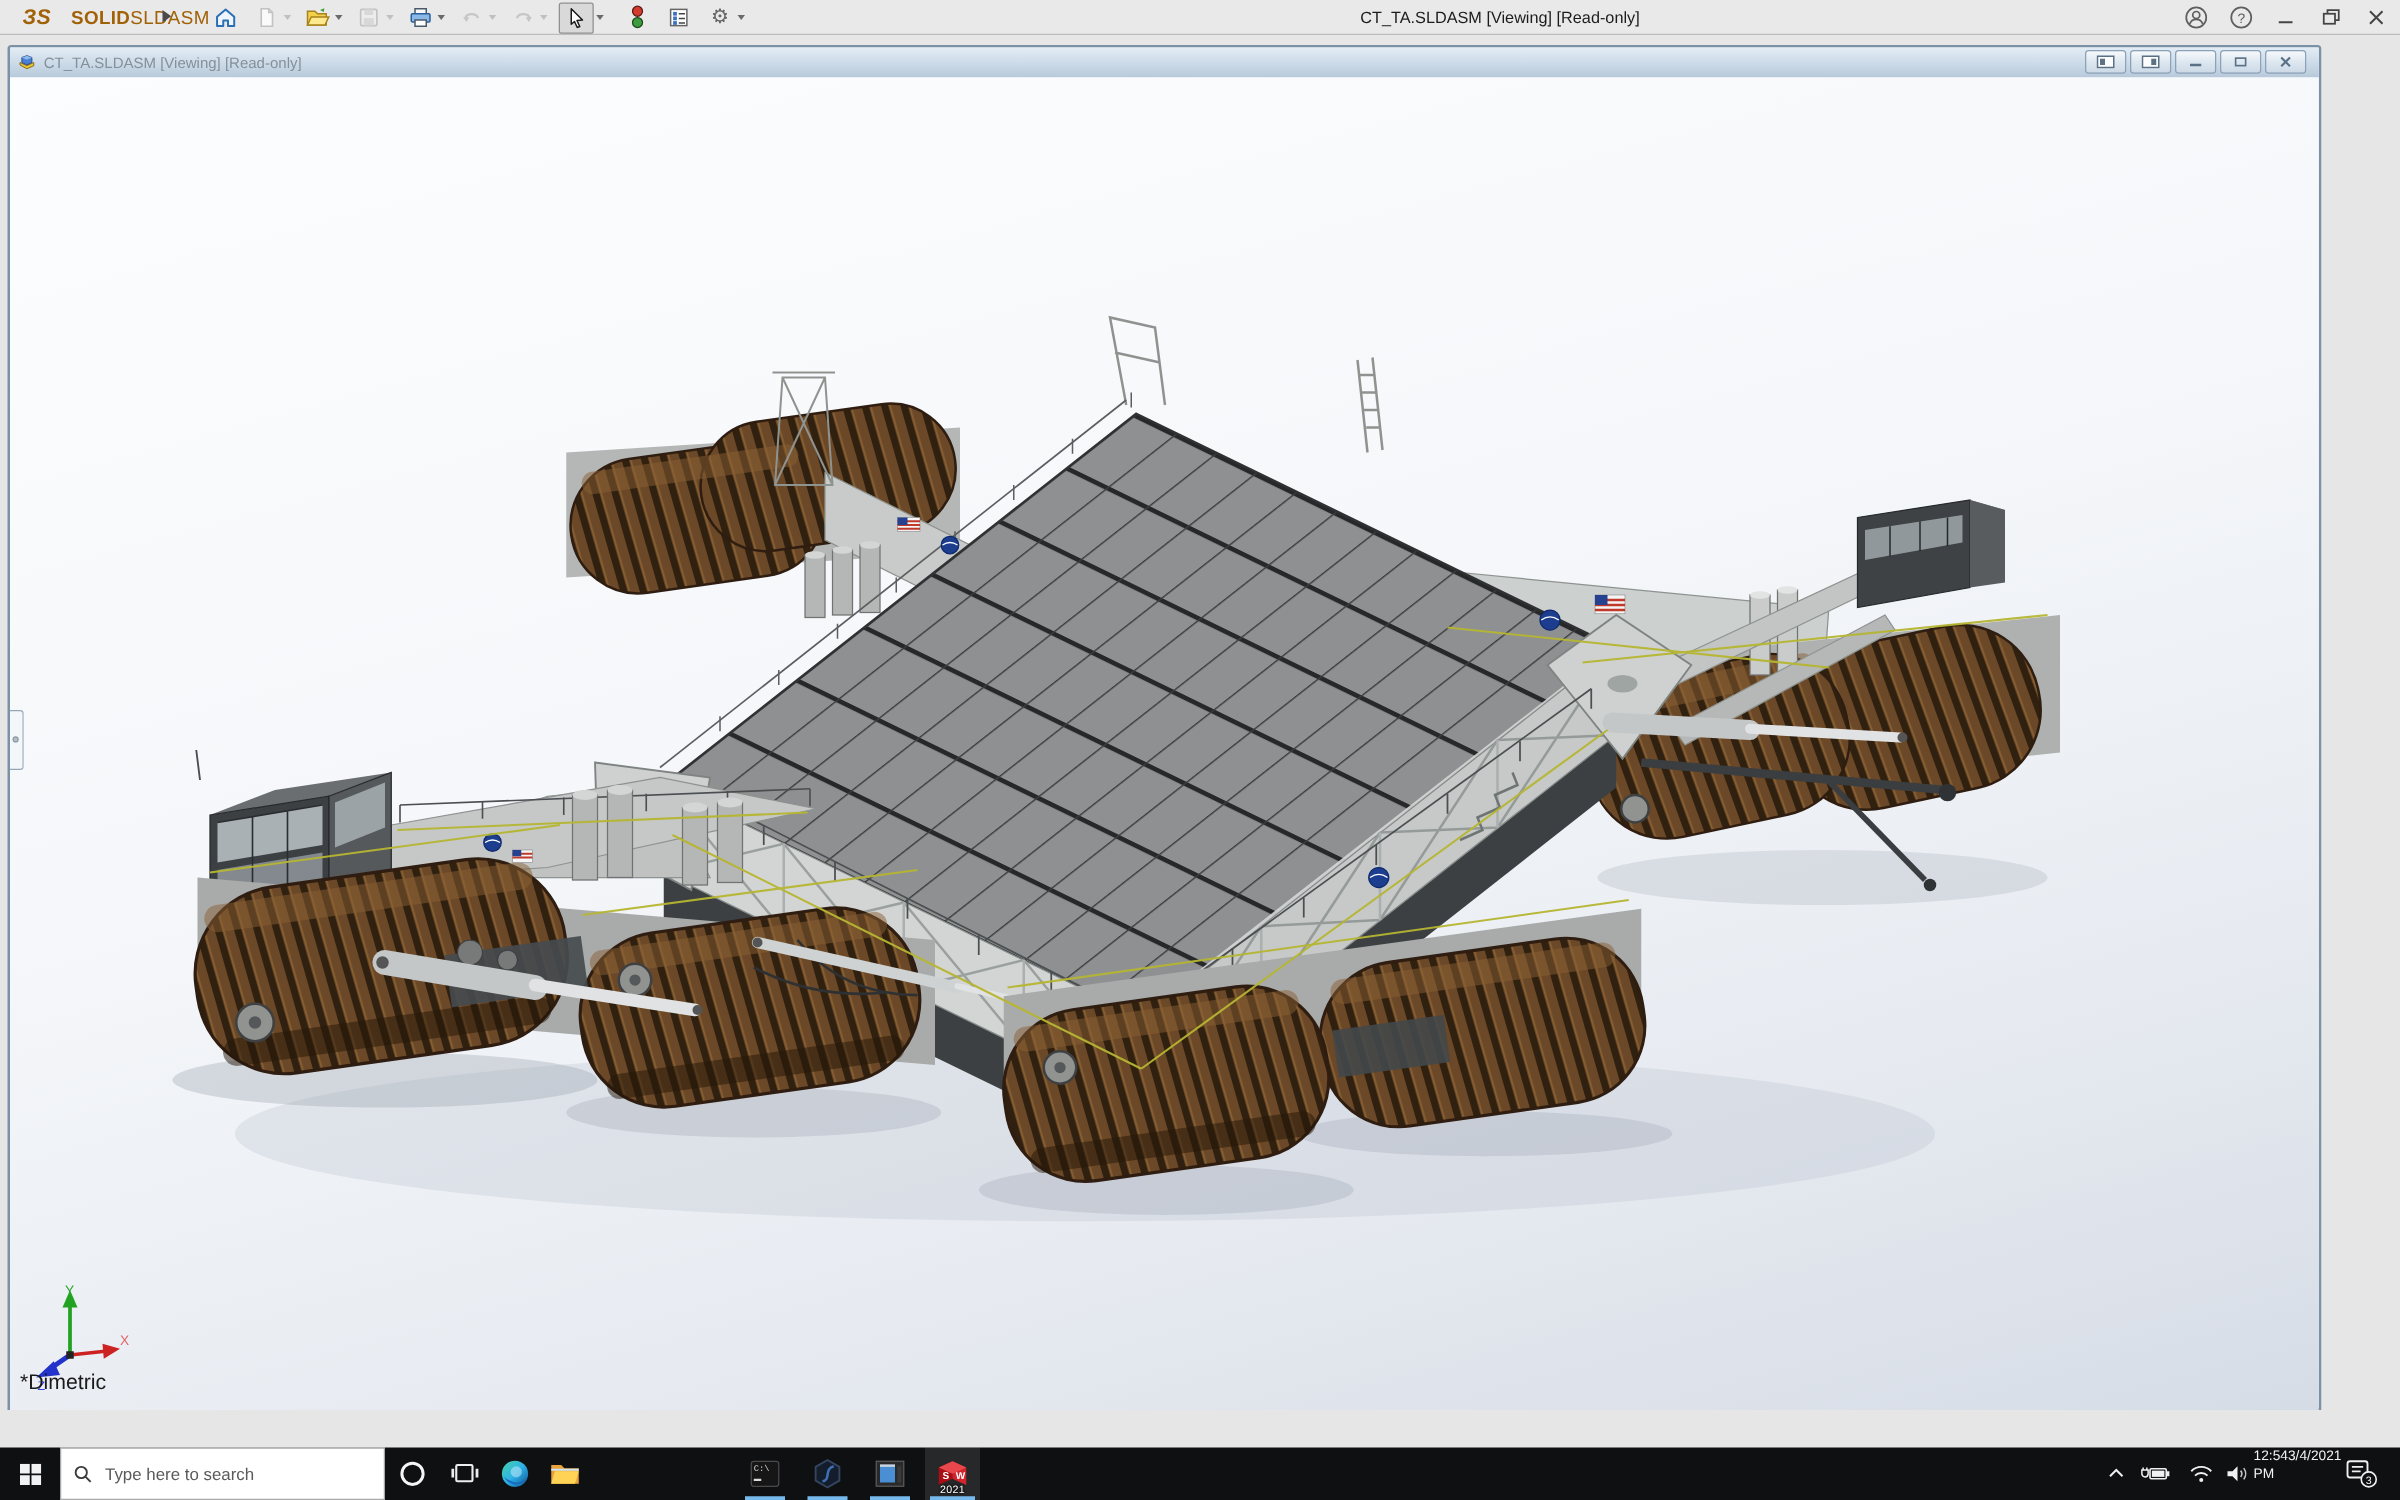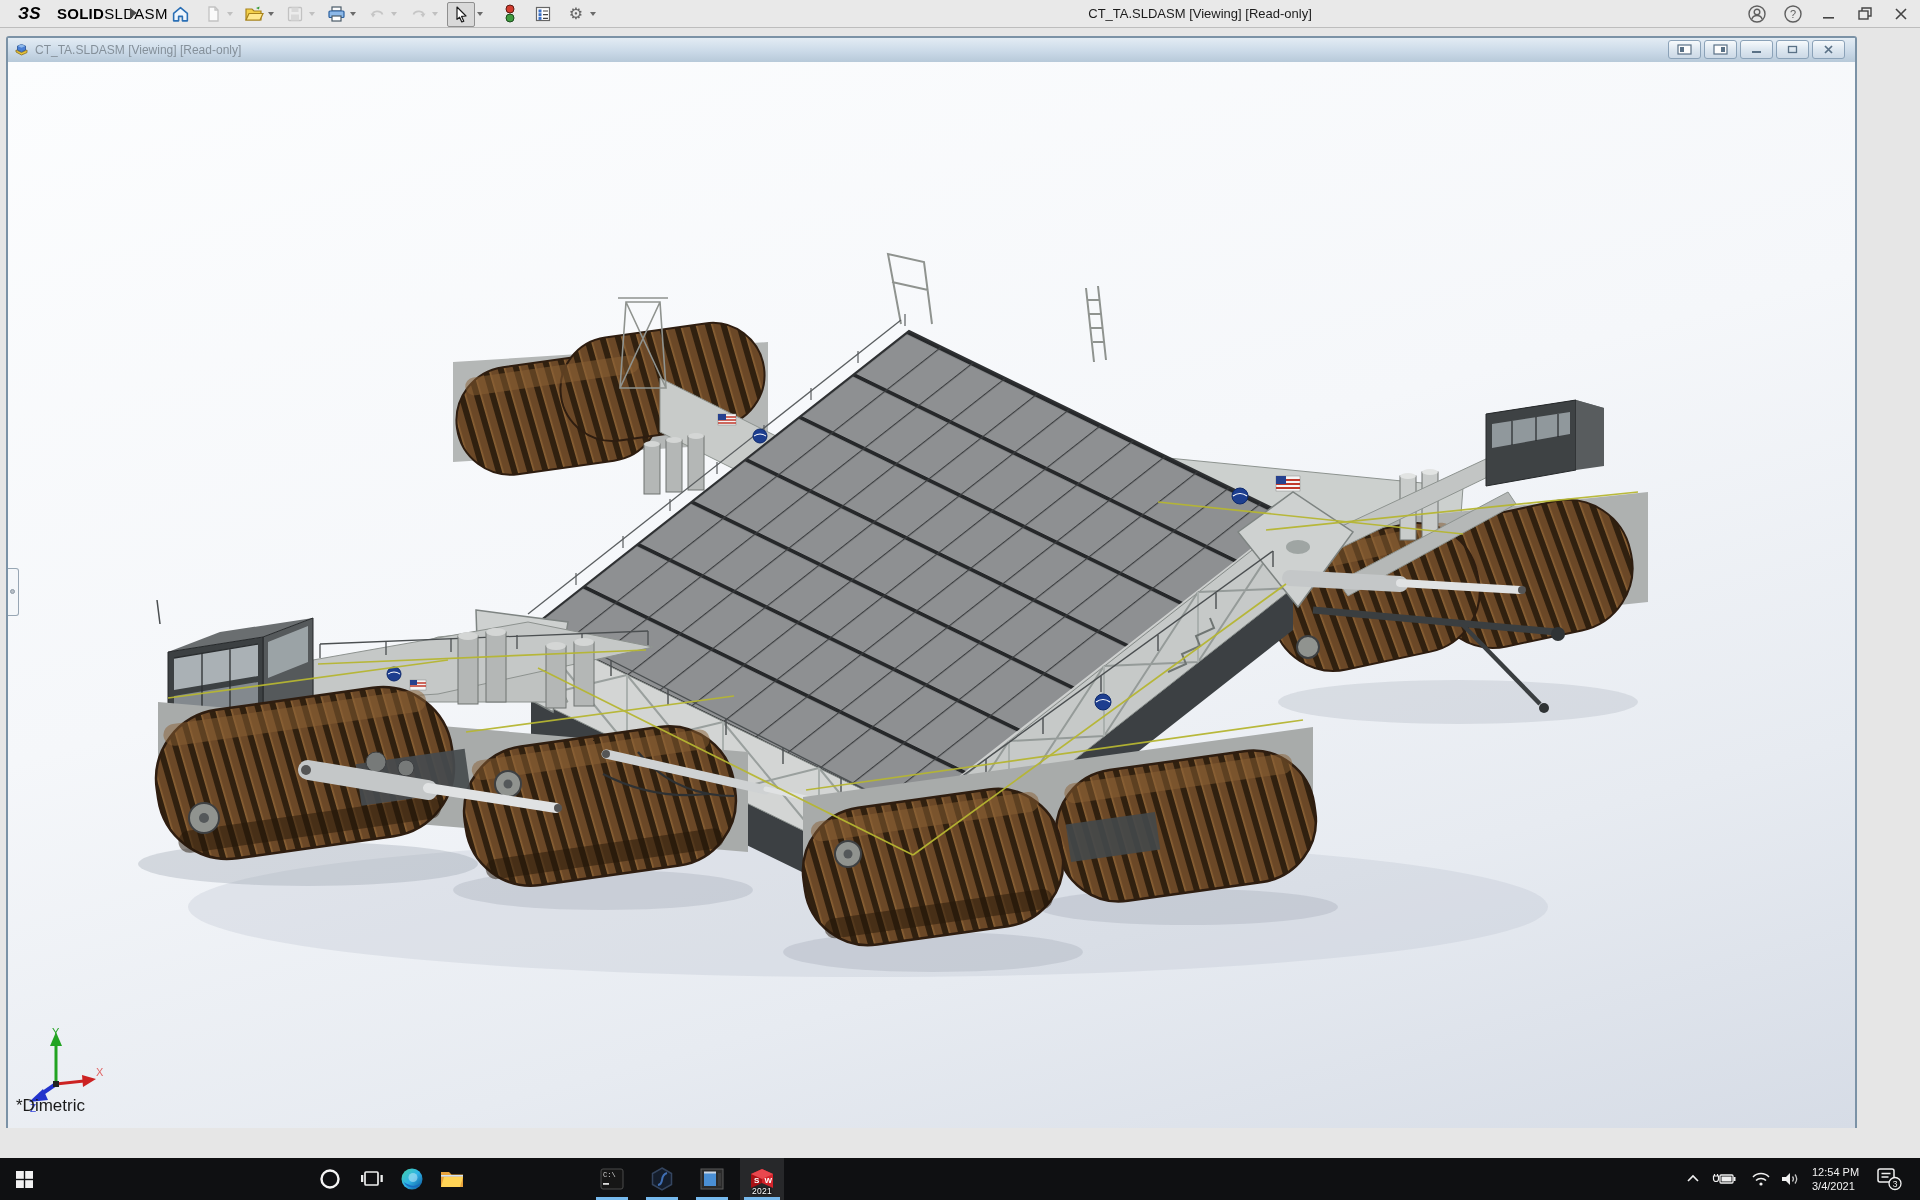--- a/index.html
+++ b/index.html
@@ -3,21 +3,21 @@
 <meta charset="utf-8">
 <style>
   * { margin:0; padding:0; box-sizing:border-box; }
   html,body { width:1920px; height:1200px; overflow:hidden;
     font-family:"Liberation Sans", sans-serif; background:#e6e6e6; }
 
   
   .app-bar { position:absolute; left:0; top:0; width:1920px; height:28px;
     background:#e9e9e9; border-bottom:1px solid #bdbdbd; z-index:30; }
   .brand { position:absolute; left:18px; top:4px; display:flex; align-items:baseline;
-    color:#000000; letter-spacing:.3px; }
+    color:#a16207; letter-spacing:.3px; }
   .brand .glyph { font-style:italic; font-weight:bold; font-size:17px; margin-right:4px; }
   .brand .bold { font-weight:bold; font-size:15px;margin-left:12px; }
   .brand .light { font-weight:normal; font-size:15px; }
   .brand-chev { position:absolute; left:130px; top:8px; width:0; height:0;
     border-left:7px solid #4a4a4a; border-top:5px solid transparent; border-bottom:5px solid transparent; }
   .tbar { position:absolute; left:168px; top:0; height:28px; display:flex; align-items:center; }
   .tb-btn { width:24px; height:24px; display:flex; align-items:center; justify-content:center; }
   .tb-group { display:flex; align-items:center; margin-right:9px; }
   .caret { width:0; height:0; border-top:4px solid #6a6a6a;
     border-left:3.5px solid transparent; border-right:3.5px solid transparent; margin-left:2px; }
@@ -56,21 +56,21 @@
   .taskbar { position:absolute; left:0; top:1158px; width:1920px; height:42px; background:#0f1012; z-index:40; }
   .tk-btn { position:absolute; top:0; height:42px; display:flex; align-items:center; justify-content:center; }
   .tk-underline { position:absolute; bottom:0; left:4px; right:4px; height:3px; background:#76b9ed; }
   .tk-active { background:rgba(255,255,255,.10); }
   .search-box { position:absolute; left:48px; top:0; width:260px; height:42px; background:#ffffff;
     border:1px solid #a8a8a8; display:flex; align-items:center; padding-left:10px; gap:10px; }
   .search-box input { border:none; outline:none; font-size:13.5px; color:#333; width:200px;
     font-family:"Liberation Sans", sans-serif; background:transparent; }
   .search-box input::placeholder { color:#5a5a5a; }
   .tray-clock { position:absolute; left:1806px; top:0; width:58px; height:42px; color:#f2f2f2;
-    font-size:11px; display:flex; flex-direction:column; justify-content:center; line-height:14px; text-align:left; padding-left:6px;}
+    font-size:11px; display:flex; flex-direction:row; justify-content:center; line-height:14px; text-align:left; padding-left:6px;}
   .sw-icon-wrap { position:relative; width:26px; height:26px; }
   .sw-year { position:absolute; left:3px; bottom:-4px; color:#fff; font-size:8.5px; font-weight:normal;
     text-shadow:0 0 2px #000, 0 0 2px #000; letter-spacing:.3px; }
 </style>
 </head>
 <body>
 
 <div class="app-bar">
   <div class="brand">
     <span class="glyph">ЗS</span>
@@ -509,20 +509,27 @@
 <div class="taskbar">
   <div class="tk-btn" style="left:0;width:48px;">
     <svg width="17" height="17" viewBox="0 0 17 17">
         <rect x="0" y="0" width="7.8" height="7.8" fill="#f2f2f2"></rect>
         <rect x="9.2" y="0" width="7.8" height="7.8" fill="#f2f2f2"></rect>
         <rect x="0" y="9.2" width="7.8" height="7.8" fill="#f2f2f2"></rect>
         <rect x="9.2" y="9.2" width="7.8" height="7.8" fill="#f2f2f2"></rect>
       </svg>
   </div>
 
+  <div class="search-box">
+    <svg width="15" height="15" viewBox="0 0 15 15">
+        <circle cx="6" cy="6" r="4.5" fill="none" stroke="#3a3a3a" stroke-width="1.5"></circle>
+        <path d="M9.5 9.5 L13.5 13.5" stroke="#3a3a3a" stroke-width="1.5"></path>
+      </svg>
+    <input type="text" placeholder="Type here to search" style="">
+  </div>
 
   <div class="tk-btn" style="left:308px;width:44px;">
     <svg width="22" height="22" viewBox="0 0 22 22">
         <circle cx="11" cy="11" r="8.5" fill="none" stroke="#f5f5f5" stroke-width="2.4"></circle>
       </svg>
   </div>
   <div class="tk-btn" style="left:352px;width:40px;">
     <svg width="22" height="20" viewBox="0 0 22 20">
         <rect x="4" y="3" width="13" height="13" rx="1" fill="none" stroke="#eee" stroke-width="1.7"></rect>
         <rect x="0" y="6" width="2.3" height="7" fill="#eee"></rect>

